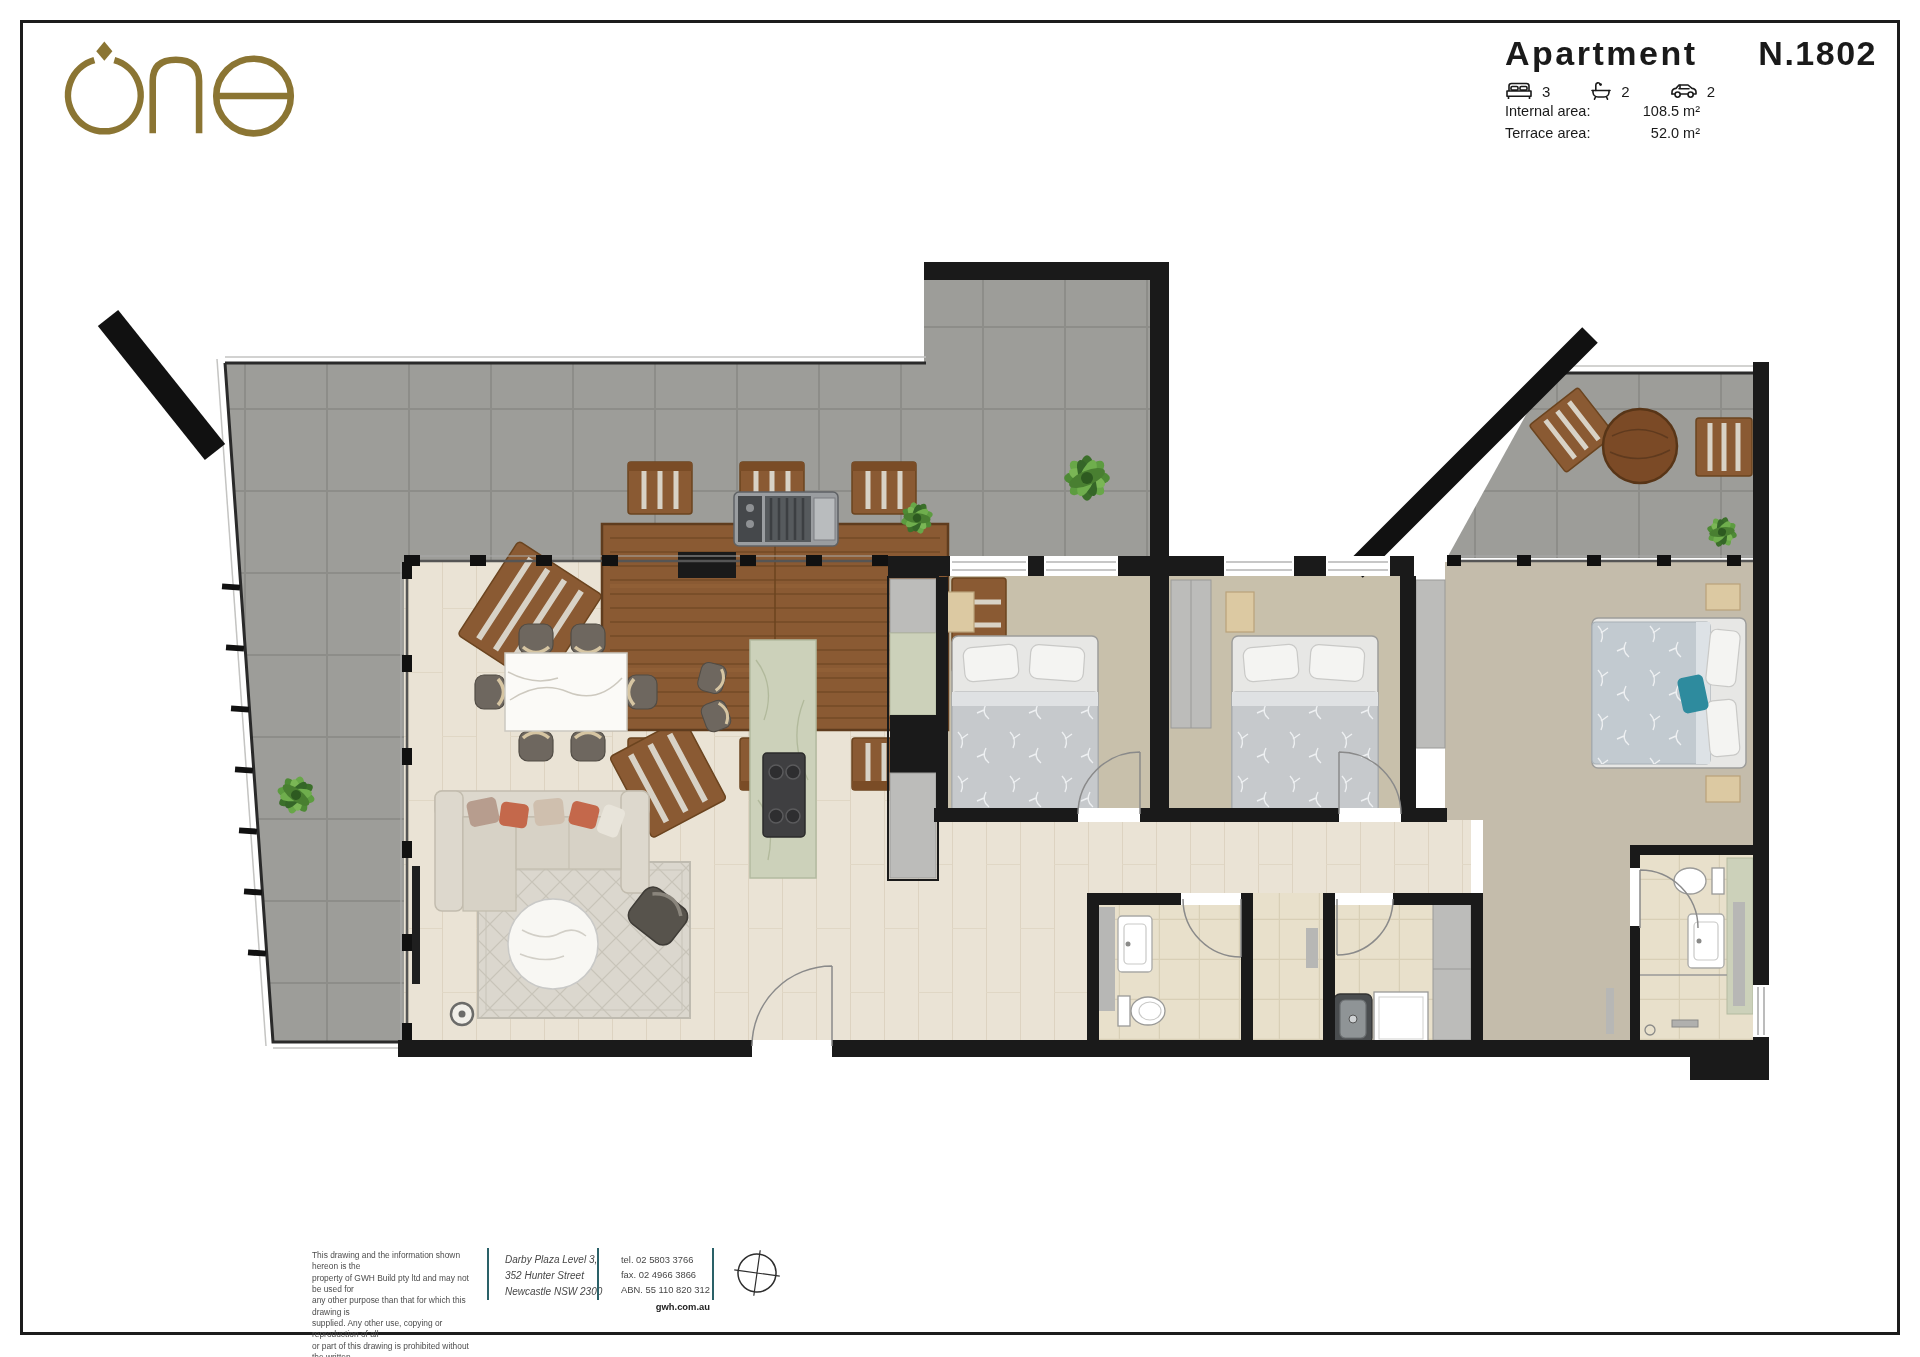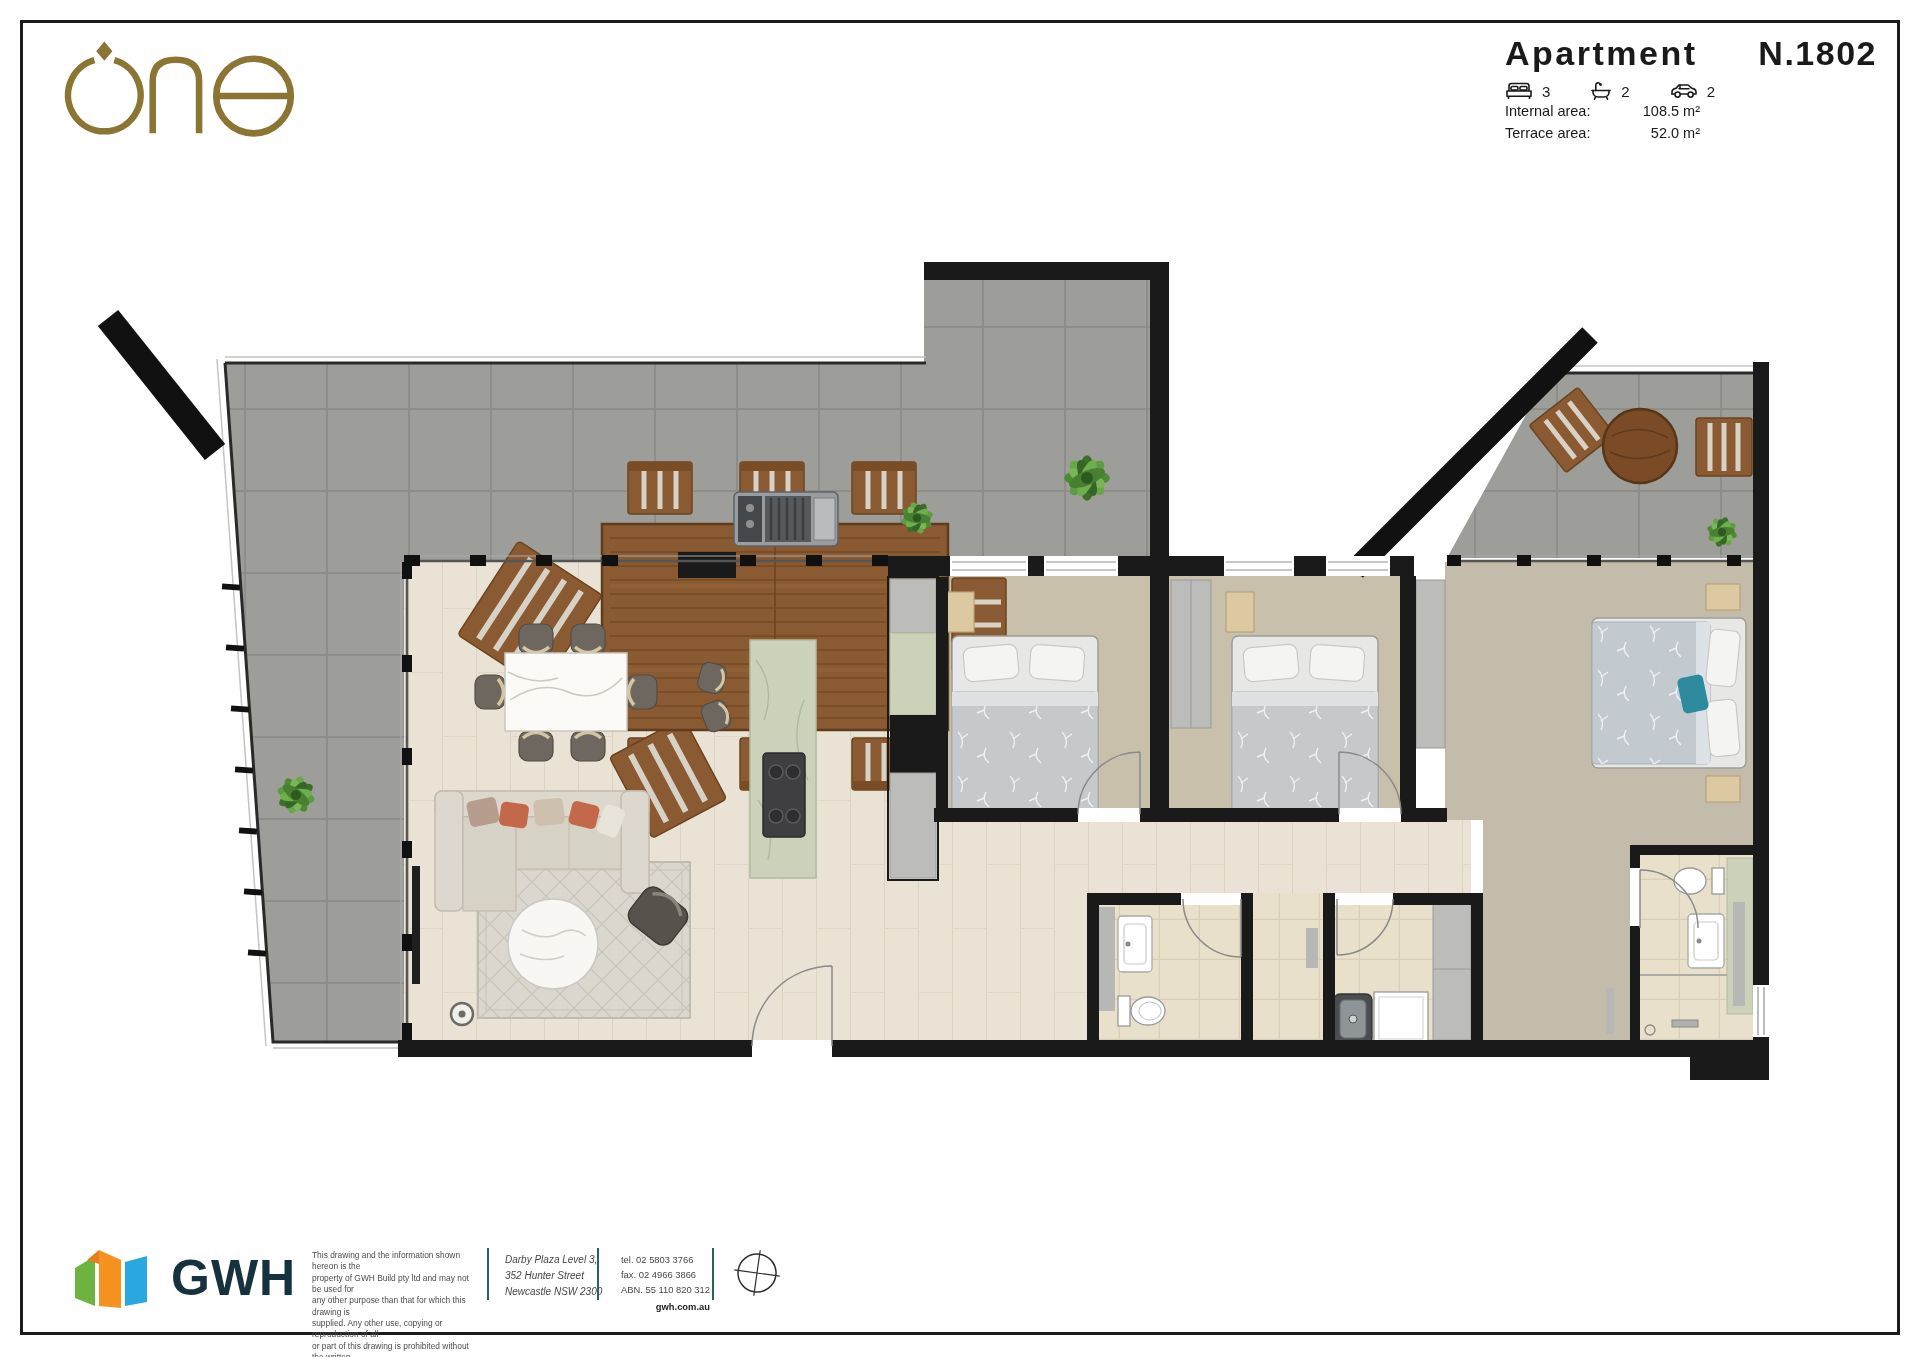--- a/index.html
+++ b/index.html
@@ -459,29 +459,20 @@
     <g stroke="#8a8a8a" stroke-width="1.5" fill="none">
       <path d="M752,1046 A80,80 0 0 1 832,966 M832,1046 L832,966"></path>
       <path d="M1078,814 A62,62 0 0 1 1140,752 M1140,814 L1140,752"></path>
       <path d="M1401,814 A62,62 0 0 0 1339,752 M1339,814 L1339,752"></path>
       <path d="M1183,899 A58,58 0 0 0 1241,957 M1241,899 L1241,957"></path>
       <path d="M1393,899 A56,56 0 0 1 1337,955 M1337,899 L1337,955"></path>
       <path d="M1640,870 A58,58 0 0 1 1698,928 M1640,870 L1640,928"></path>
     </g>
   </svg>
 
-  <div class="gwh-logo">
-    <svg width="88" height="64" viewBox="0 0 88 64">
-      <polygon points="2,22 22,10 22,60 2,52" fill="#6cb33f"></polygon>
-      <polygon points="26,4 48,14 48,62 26,60" fill="#f69220"></polygon>
-      <polygon points="14,14 26,4 26,18" fill="#e87d1e"></polygon>
-      <polygon points="52,16 74,10 74,56 52,60" fill="#29a8df"></polygon>
-    </svg>
-    <span class="gwh-text">GWH</span>
-  </div>
 
   <div class="disclaimer">
     <div>This drawing and the information shown hereon is the</div>
     <div>property of GWH Build pty ltd and may not be used for</div>
     <div>any other purpose than that for which this drawing is</div>
     <div>supplied. Any other use, copying or reproduction of all</div>
     <div>or part of this drawing is prohibited without the written</div>
 
   </div>
 

